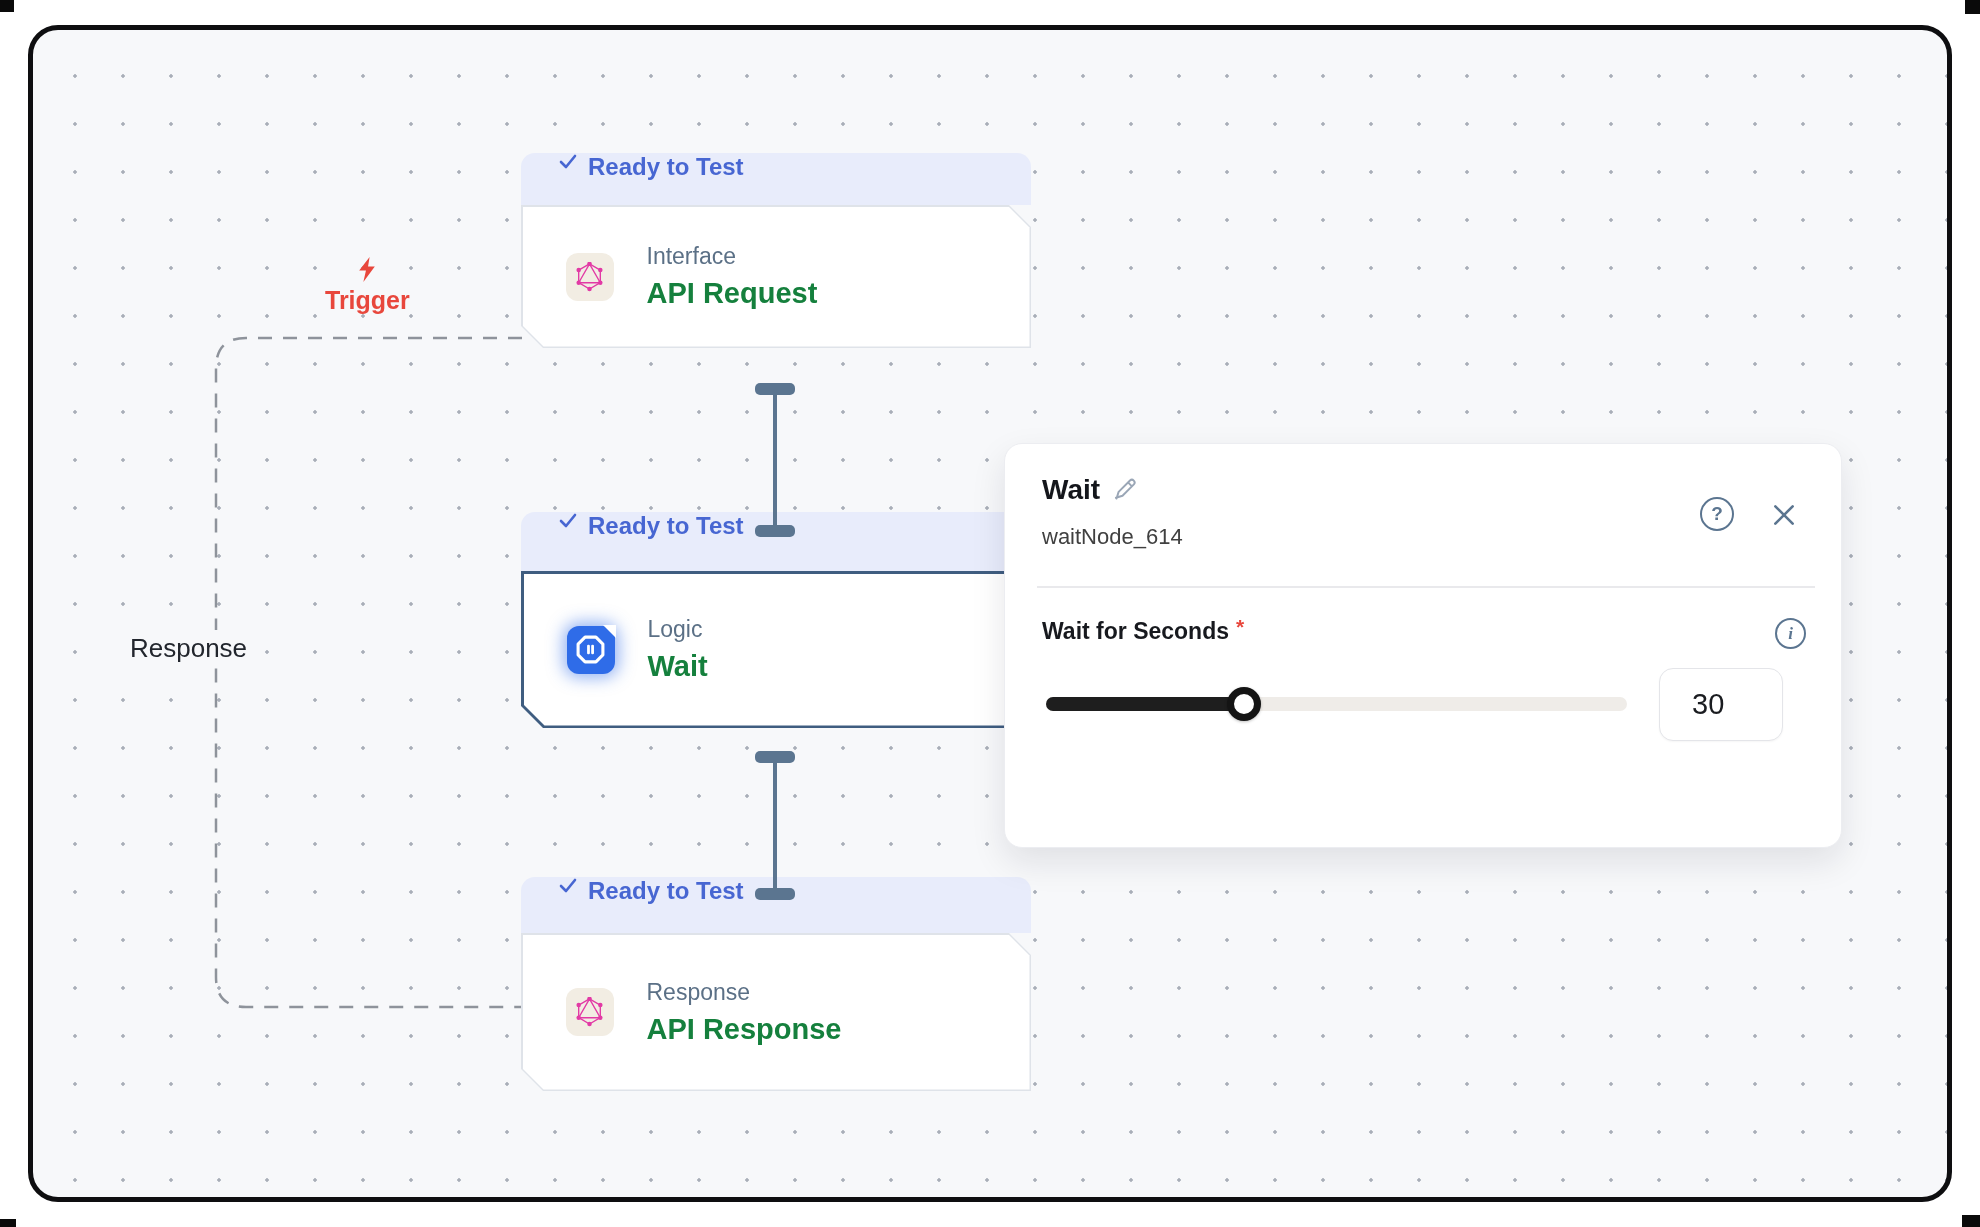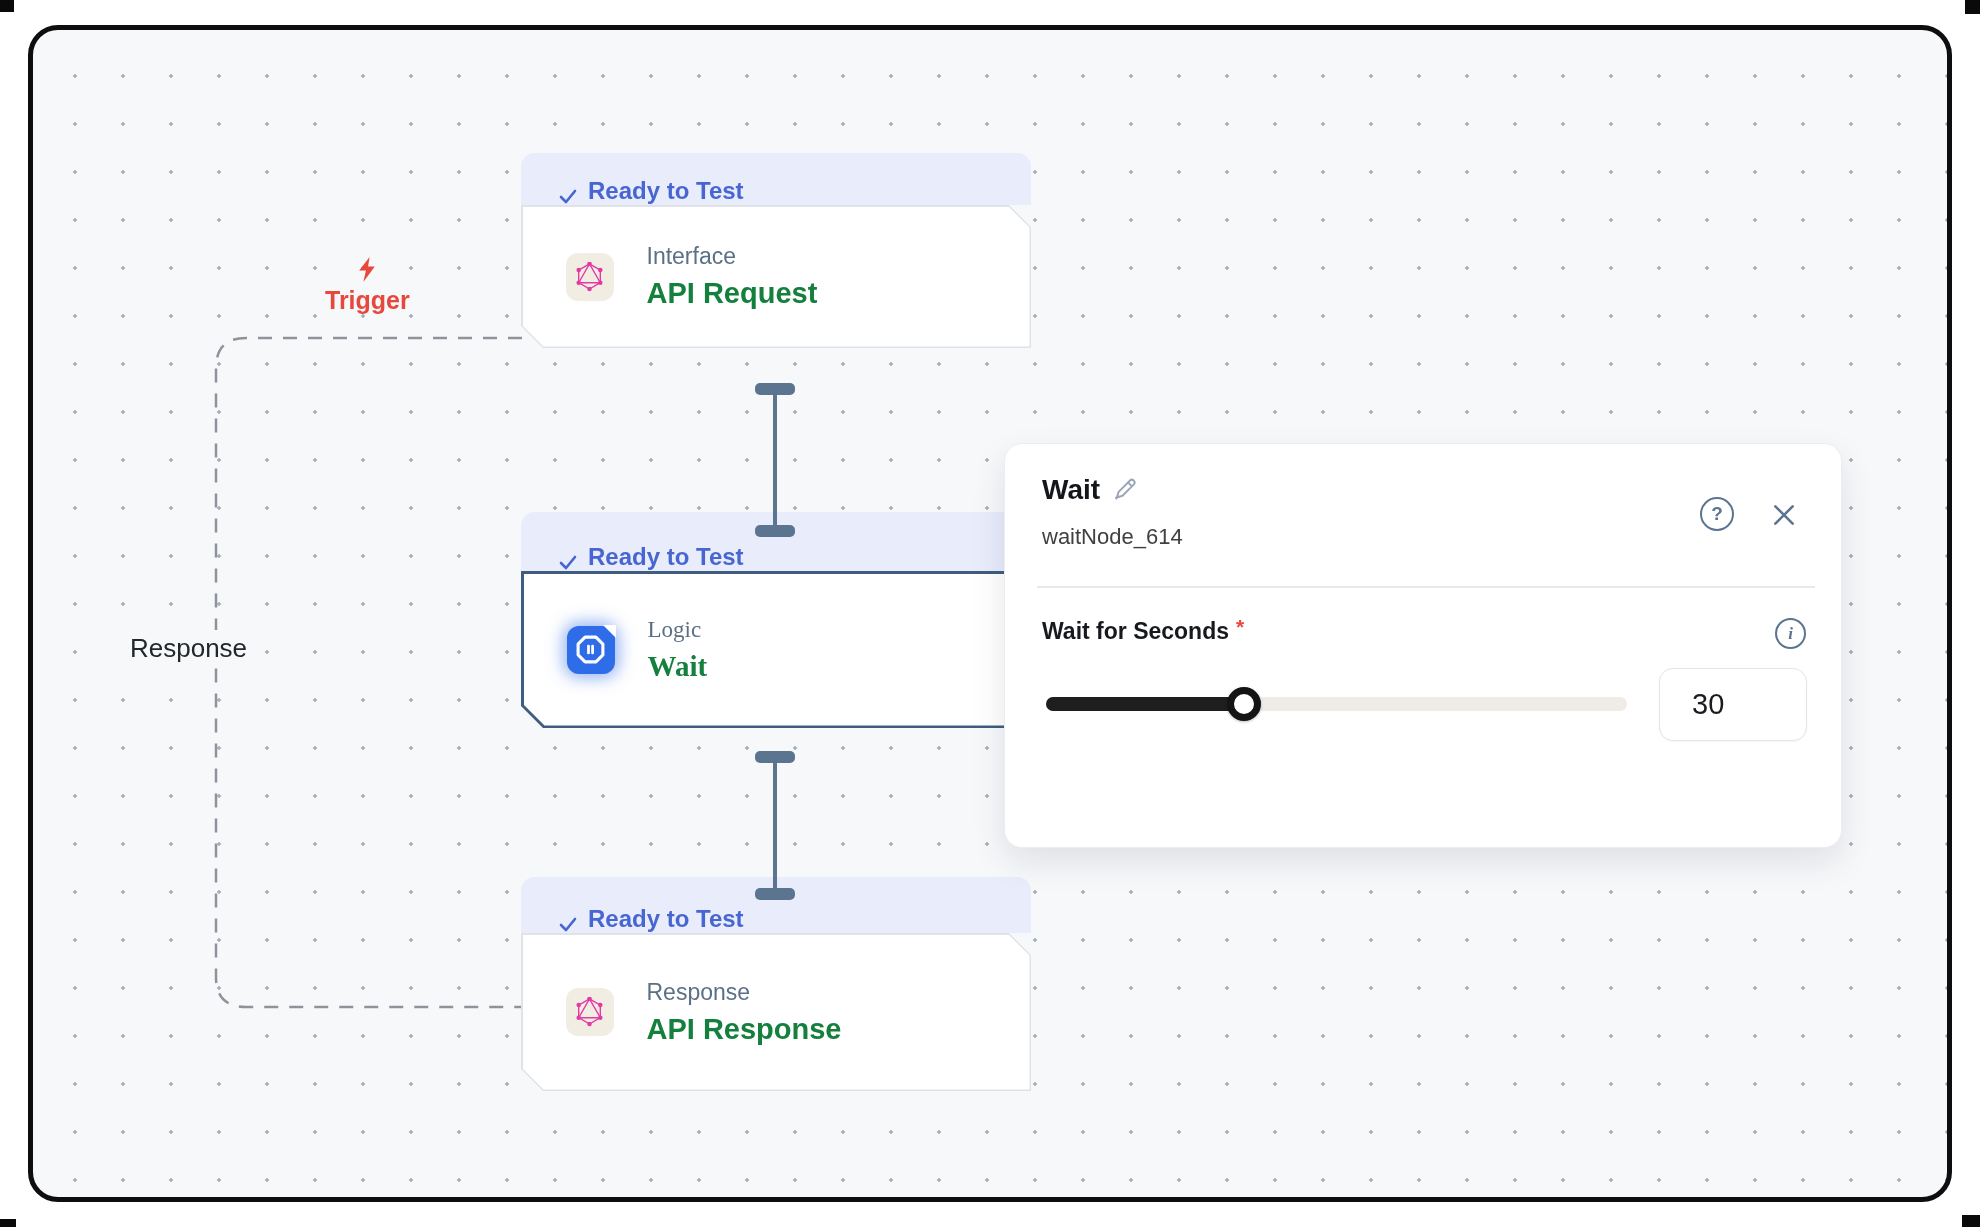--- a/index.html
+++ b/index.html
@@ -19,27 +19,27 @@
   
   svg.edge-layer { position:absolute; left:0; top:0; width:1980px; height:1227px; z-index:2; pointer-events:none; }
 
   .edge-label { position:absolute; z-index:3; background:#f7f8fa; padding:3px 10px;
                 font-size:26px; color:#22262d; }
   .trigger-label { position:absolute; z-index:3; display:flex; align-items:center; gap:4px;
                    color:#e8473c; font-size:25px; font-weight:700;flex-direction:column; }
 
   
   .node { position:absolute; left:488px; width:510px; z-index:5; }
-  .badge { display:flex; align-items:flex-end; gap:11px; padding-left:38px;
+  .badge { display:flex; align-items:flex-start; gap:11px; padding-left:38px;
            background:#e8ecfb; border-radius:14px 14px 0 0;
            color:#4766d2; font-size:24px; font-weight:600; }
   .card { position:relative; width:510px;
           clip-path:polygon(0 0, calc(100% - 22px) 0, 100% 22px, 100% 100%, 22px 100%, 0 calc(100% - 22px));
           background:#dfe3e9; }
-  .card.selected { background:#3f5d80;font-family:Liberation Serif, serif; }
+  .card.selected { background:#3f5d80; }
   .card-inner { position:absolute; inset:1.5px;
           clip-path:polygon(0 0, calc(100% - 21px) 0, 100% 21px, 100% 100%, 21px 100%, 0 calc(100% - 21px));
           background:#ffffff; display:flex; align-items:center; padding-left:43px; gap:33px; }
   .card.selected .card-inner { inset:2.5px; }
   .icon-tile { width:48px; height:48px; border-radius:12px; flex:0 0 48px;
                display:flex; align-items:center; justify-content:center; position:relative; }
   .tile-beige { background:#f2ede3; }
   .tile-blue  { background:#2f6ce8; box-shadow:0 0 16px 4px rgba(47,108,232,.50); }
   .tile-blue::after { content:""; position:absolute; top:-1px; right:-1px; width:0; height:0;
                border-top:13px solid #ffffff; border-left:13px solid transparent; }
@@ -68,21 +68,21 @@
   .field-label { font-size:23px; font-weight:700; color:#17191e; }
   .req { color:#e8473c; font-size:21px; font-weight:700; margin-top:-3px; }
   .info-btn { left:770px; top:174px; width:31px; height:31px; font-size:17px; font-style:italic;
               font-family:"Liberation Serif", serif; }
   .slider-track { position:absolute; left:41px; top:253px; width:581px; height:14px;
                   border-radius:7px; background:#efece8; }
   .slider-fill { position:absolute; left:0; top:0; height:14px; border-radius:7px 0 0 7px; background:#1e1e1e; }
   .slider-handle { position:absolute; top:50%; width:34px; height:34px; border-radius:50%;
                    background:#ffffff; border:7.5px solid #141414; transform:translate(-50%,-50%);
                    box-shadow:0 1px 3px rgba(0,0,0,.25); }
-  .num-input { position:absolute; left:654px; top:224px; width:148px; height:73px;
+  .num-input { position:absolute; left:654px; top:224px; width:124px; height:73px;
                border:1.5px solid #e4e5e9; border-radius:14px; background:#fff;
                display:flex; align-items:center; padding-left:32px;
                font-size:29px; color:#1a1c20; box-shadow:0 1px 2px rgba(0,0,0,.04); }
 </style>
 </head>
 <body>
 
 <div class="corner" style="left:0;top:0;width:14px;height:12px"></div>
 <div class="corner" style="left:1965px;top:0;width:15px;height:14px"></div>
 <div class="corner" style="left:0;top:1219px;width:16px;height:8px"></div>

